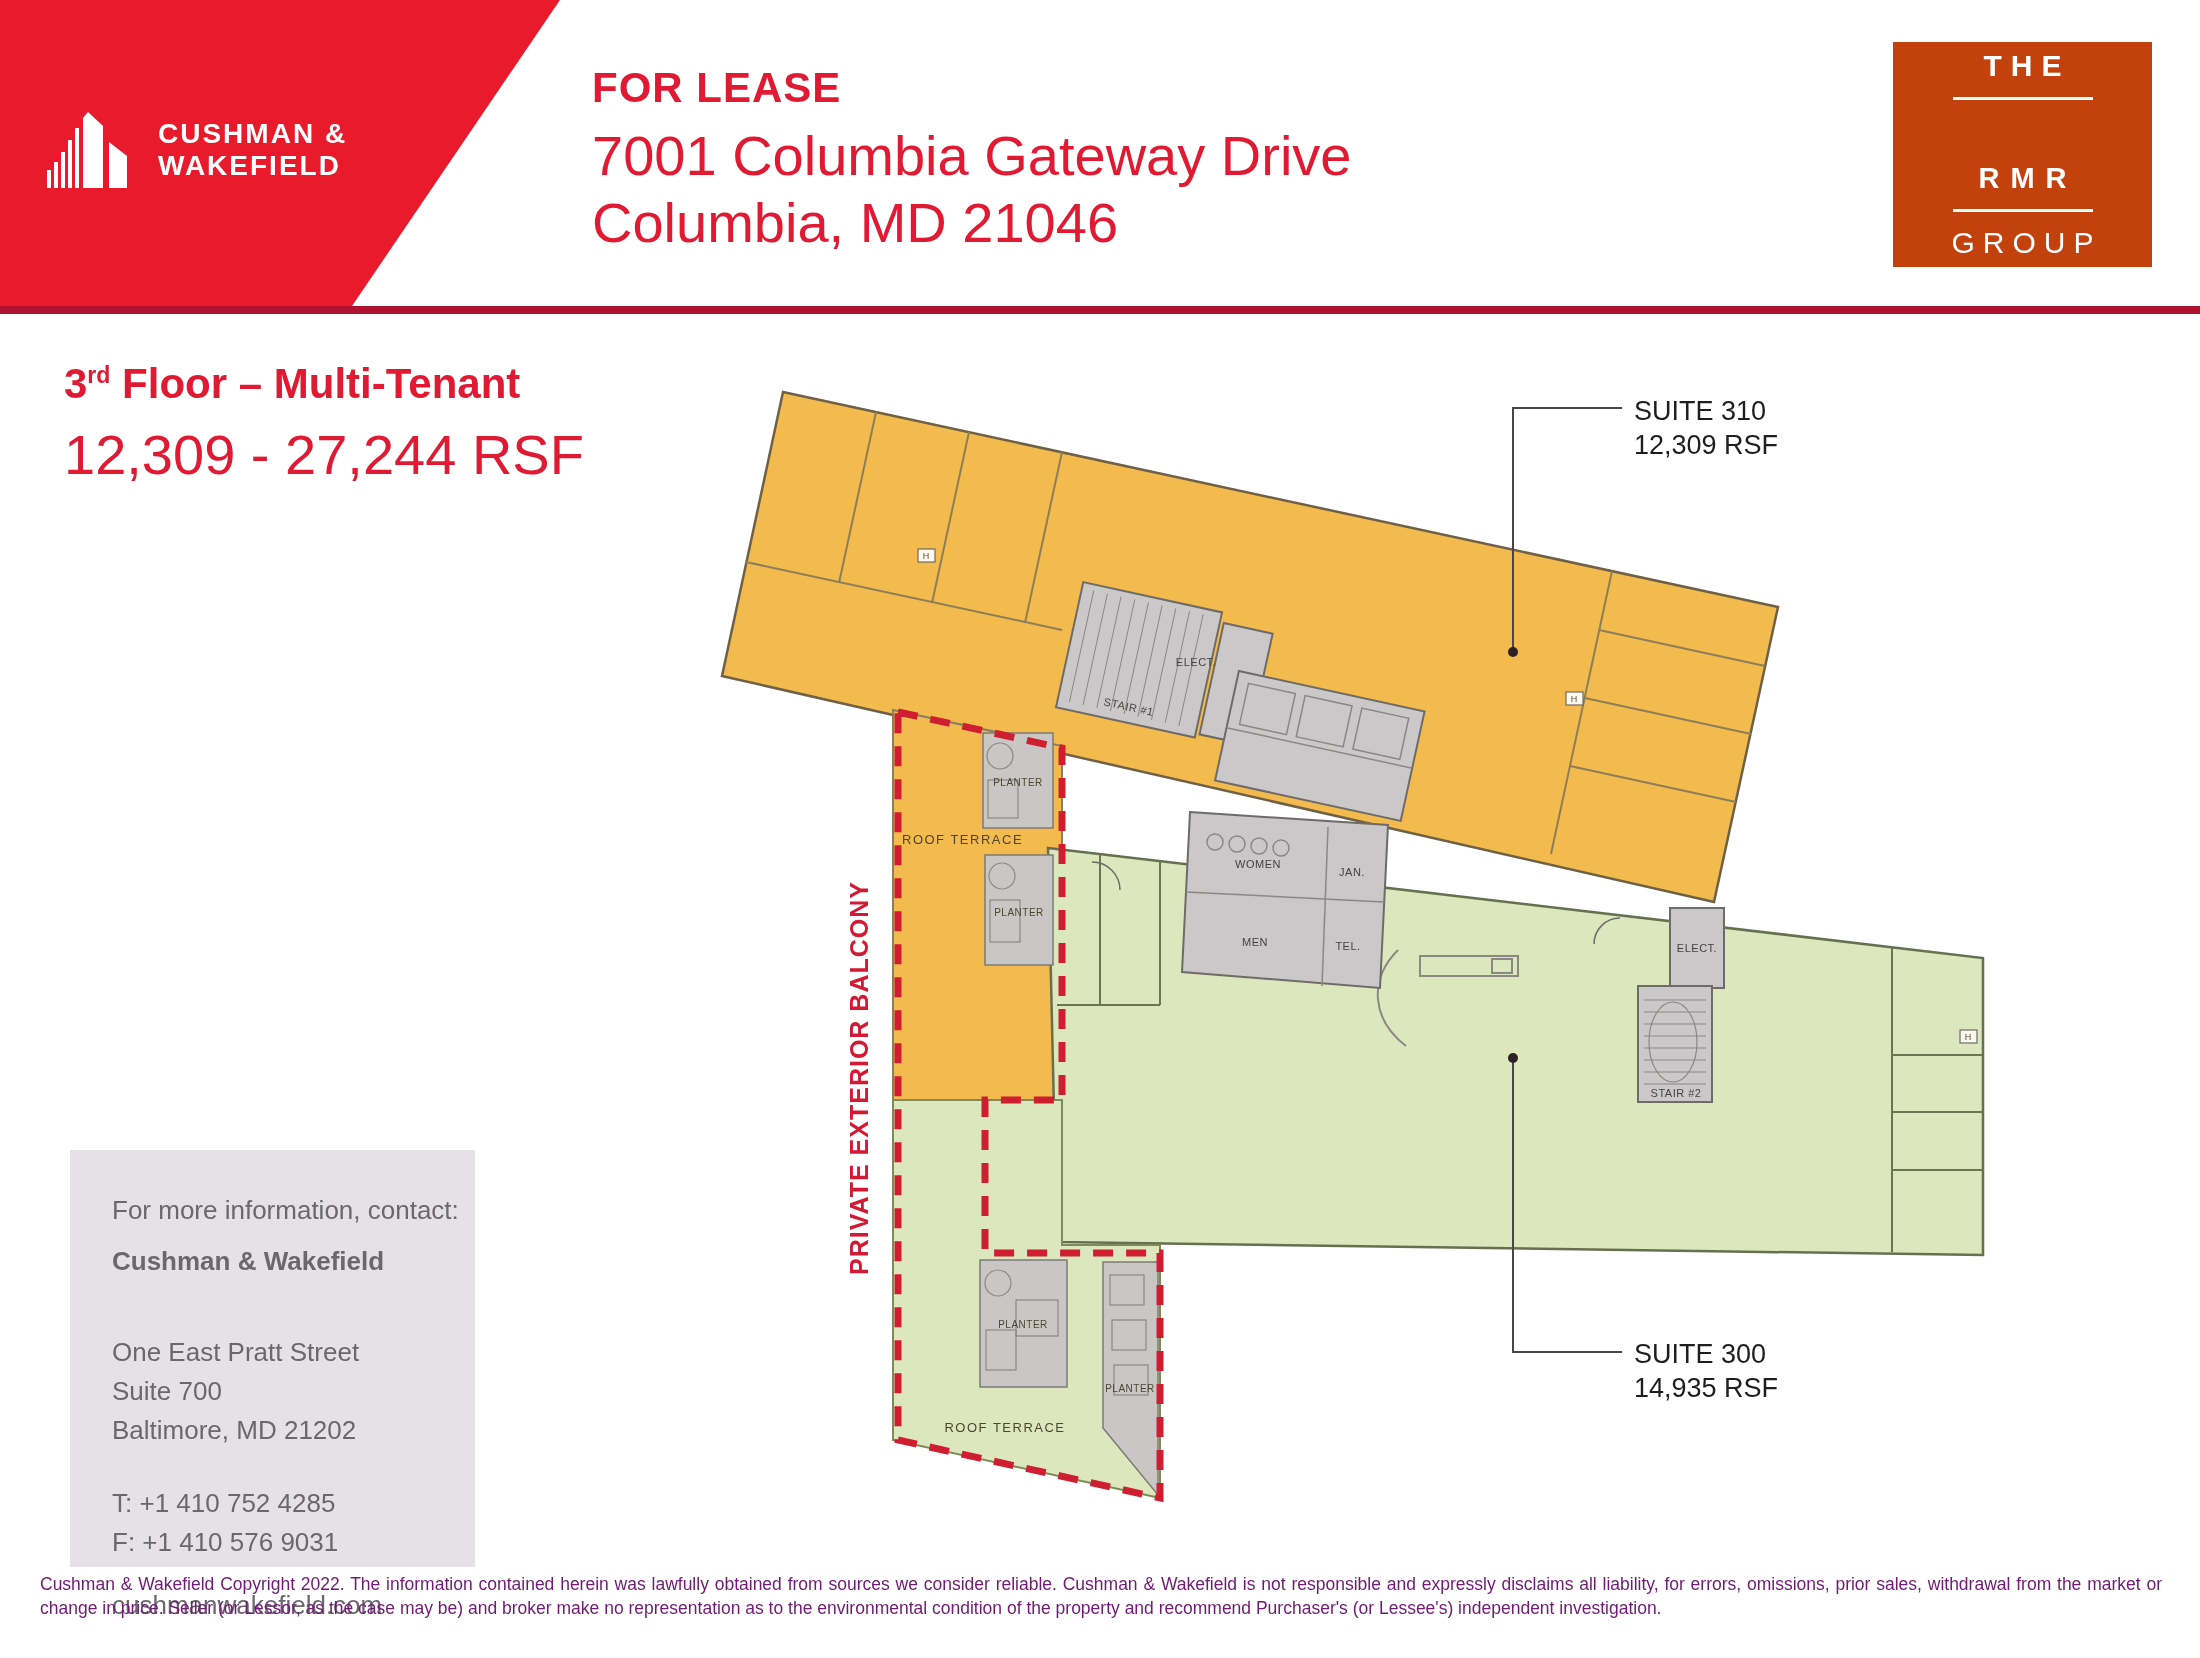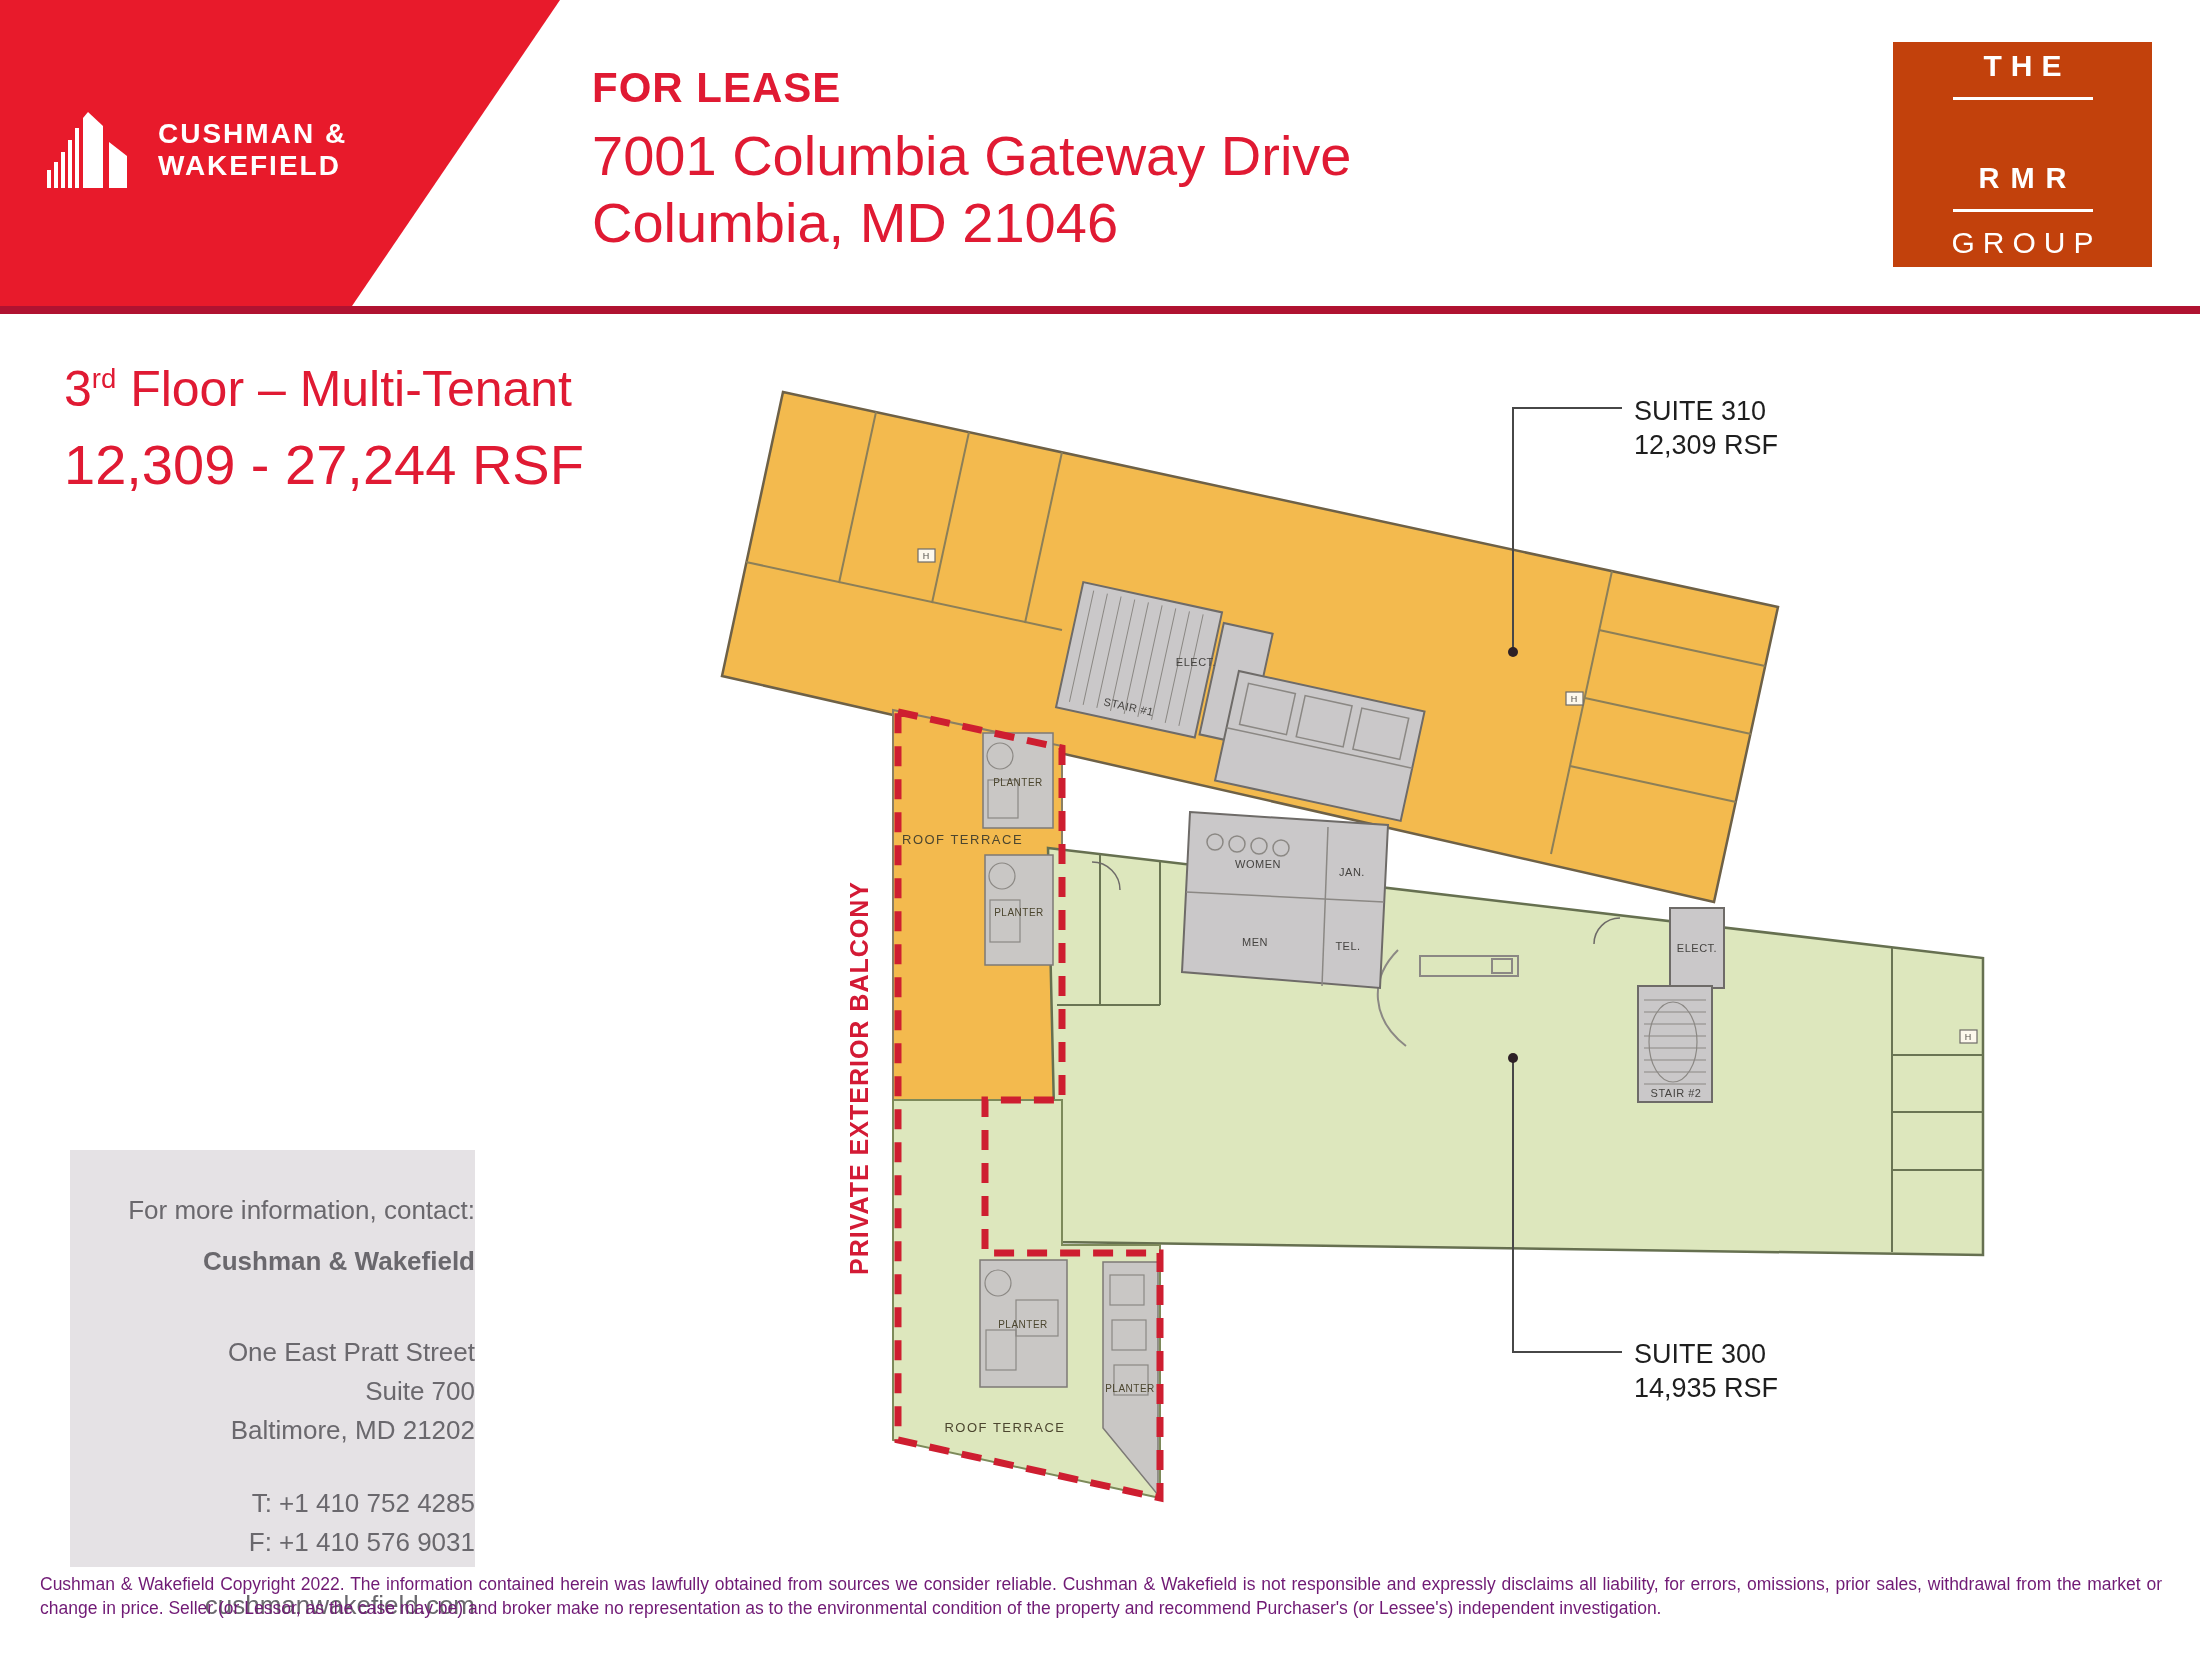--- a/index.html
+++ b/index.html
@@ -18,29 +18,29 @@
   .lease-block .addr { font-size:56px; line-height:67px; margin-top:10px; }
   .rmr { position:absolute; left:1893px; top:42px; width:259px; height:225px; background:#c2410c;
          display:flex; flex-direction:column; align-items:center; justify-content:center; }
   .rmr .t1 { color:#fff; font-size:30px; font-weight:bold; letter-spacing:9px; text-indent:9px; }
   .rmr .t2 { color:#fff; font-size:29px; font-weight:bold; letter-spacing:11px; text-indent:11px;margin-top:48px; }
   .rmr .t3 { color:#fff; font-size:30px; font-weight:normal; letter-spacing:8px; text-indent:8px; }
   .rmr .bar { width:140px; height:0; border-top:3px solid #fff; margin:14px 0; }
 
   
   .floor-title { position:absolute; left:64px; top:360px; color:#E01A33; }
-  .floor-title .l1 { font-size:50px; font-weight:normal; }
+  .floor-title .l1 { font-size:42px; font-weight:bold; }
   .floor-title .l1 sup { font-size:0.55em; }
   .floor-title .rest { white-space:pre-wrap; }
   .floor-title .l2 { font-size:56px; margin-top:14px; }
 
   
   .contact { position:absolute; left:70px; top:1150px; width:405px; height:417px;
              background:#E5E2E5; color:#6A686D; font-size:26px; padding:44px 0 0 42px; }
-  .contact p { margin:0 0 6px 0; line-height:33px;text-align:right; }
+  .contact p { margin:0 0 6px 0; line-height:33px; }
   .contact .name { font-weight:bold; margin-top:18px; }
   .contact .addr { margin-top:58px; }
   .contact .phones { margin-top:40px; }
   .contact .web { margin-top:30px; }
 
   
   .disclaimer { position:absolute; left:40px; top:1572px; width:2122px; color:#701a75;
                 font-size:17.5px; line-height:24px; text-align:justify; }
 
   

